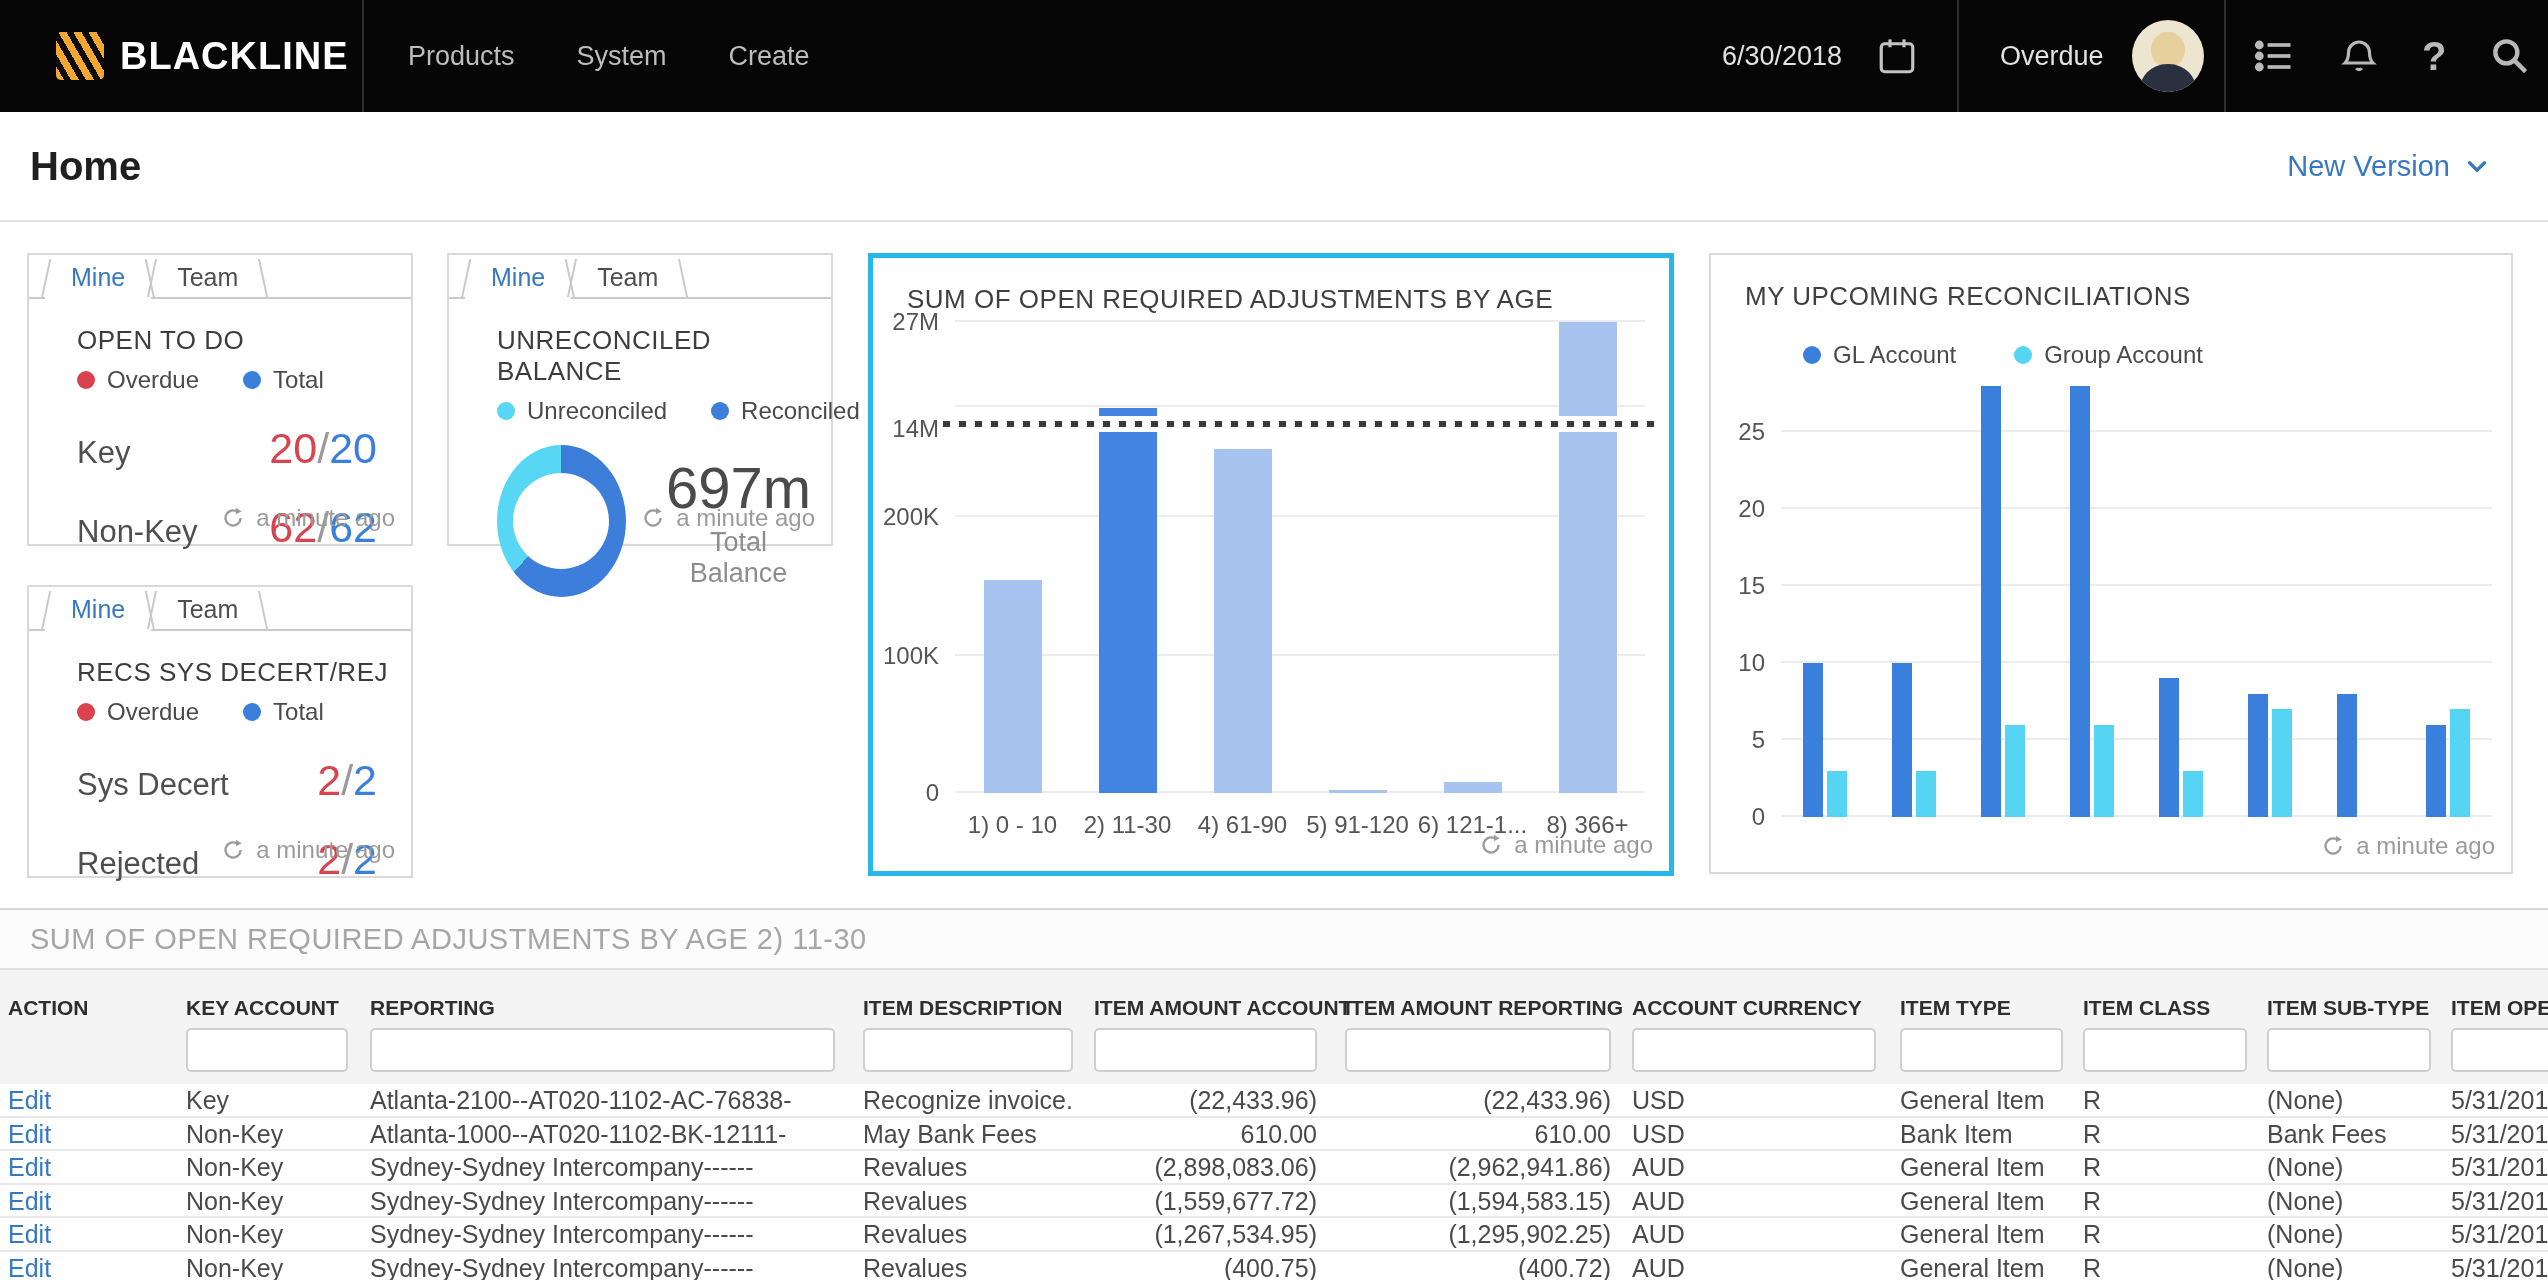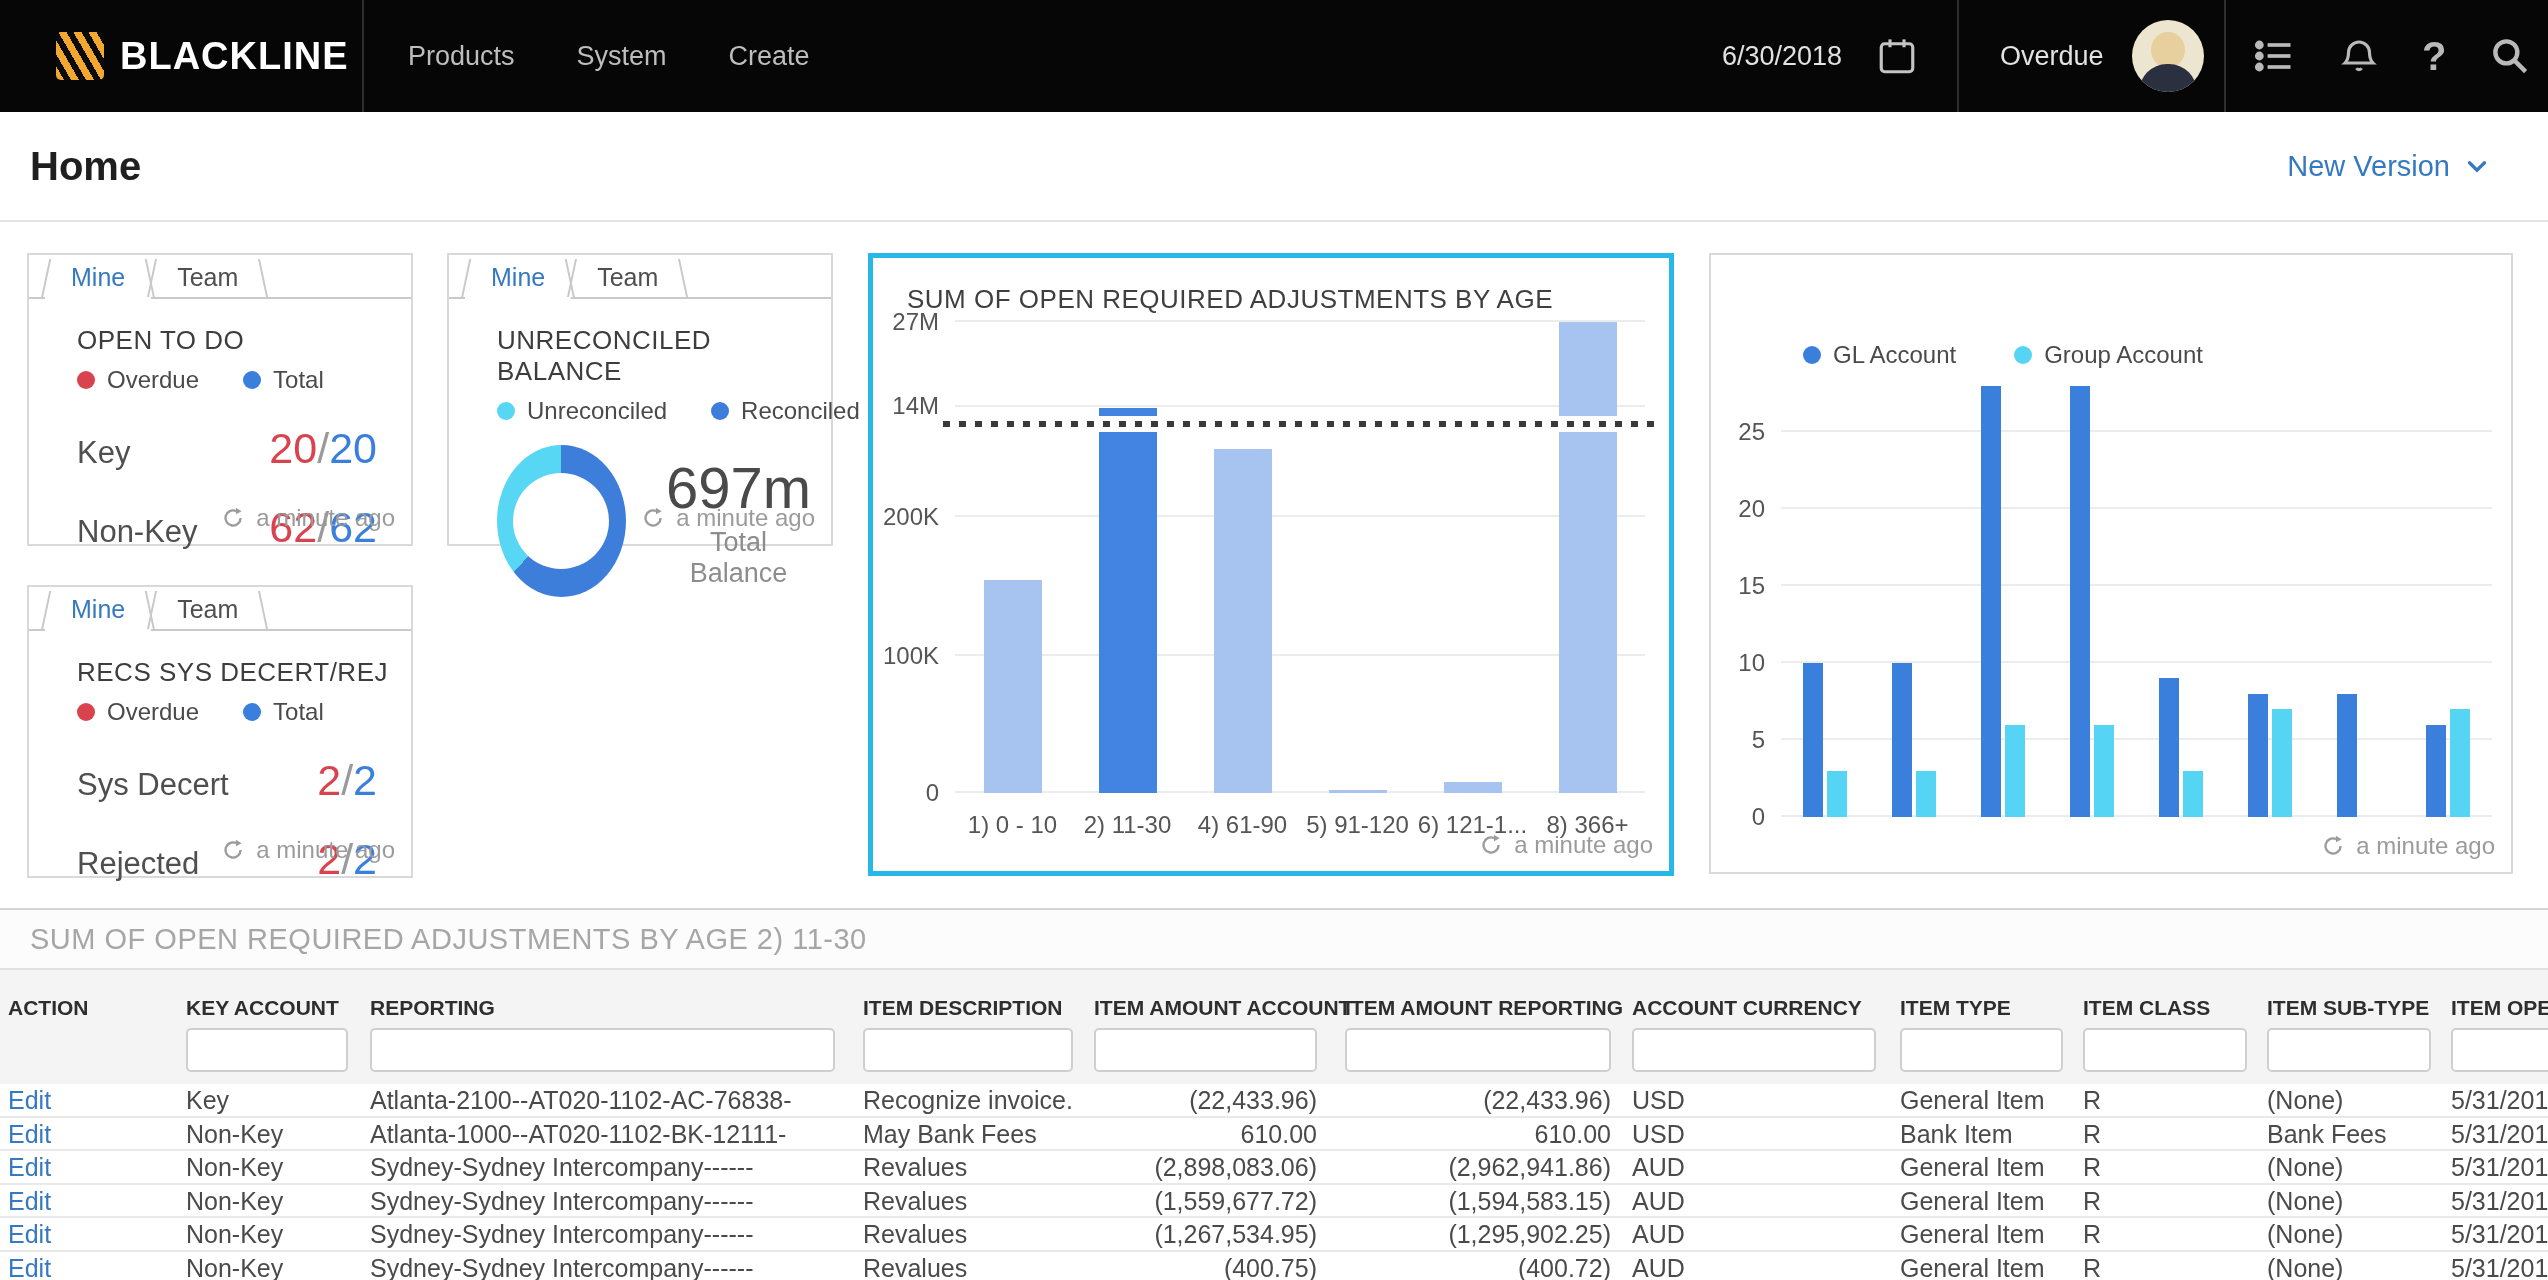--- a/index.html
+++ b/index.html
@@ -285,21 +285,21 @@
   <section class="card" id="chart-adjustments">
     <div class="chart-title">SUM OF OPEN REQUIRED ADJUSTMENTS BY AGE</div>
     <div class="plot" id="adjustments-plot" style="left:82px; top:64px; width:690px; height:471px;">
         <div class="gridline" style="bottom: 0px;"></div>
         <div class="ytick" style="left: -96px; bottom: -14px;">0</div>
         <div class="gridline" style="bottom: 137.061px;"></div>
         <div class="ytick" style="left: -96px; bottom: 123.061px;">100K</div>
         <div class="gridline" style="bottom: 276.006px;"></div>
         <div class="ytick" style="left: -96px; bottom: 262.006px;">200K</div>
         <div class="gridline" style="bottom: 386.22px;"></div>
-        <div class="ytick" style="left: -96px; bottom: 373px; padding-left: 22px;">14M</div>
+        <div class="ytick" style="left: -96px; bottom: 350px; padding-left: 22px;">14M</div>
         <div class="gridline" style="bottom: 471px;"></div>
         <div class="ytick" style="left: -96px; bottom: 457px;">27M</div>
         <div class="dotted-line" style="left: -12px; right: -12px; bottom: 365.793px;"></div>
         <div class="vbar" style="left: 28.5px; width: 58px; bottom: 0px; height: 213.481px; background: rgb(167, 196, 240);"></div>
         <div class="xlabel" style="left: 0px; width: 115px; top: 489px;">1) 0 - 10</div>
         <div class="vbar" style="left: 143.5px; width: 58px; bottom: 0px; height: 360.786px; background: rgb(67, 131, 226);"></div>
         <div class="vbar" style="left: 143.5px; width: 58px; bottom: 376.8px; height: 8.62135px; background: rgb(67, 131, 226);"></div>
         <div class="xlabel" style="left: 115px; width: 115px; top: 489px;">2) 11-30</div>
         <div class="vbar" style="left: 258.5px; width: 58px; bottom: 0px; height: 343.891px; background: rgb(167, 196, 240);"></div>
         <div class="xlabel" style="left: 230px; width: 115px; top: 489px;">4) 61-90</div>
@@ -314,20 +314,21 @@
     <div class="card-footer">
       <svg width="26" height="26" viewBox="0 0 24 24">
           <path d="M19 12a7 7 0 1 1-4.2-6.4" fill="none" stroke="#9b9b9b" stroke-width="2.2"></path>
           <path d="M14.6 2.6 L20 5.8 L14.8 8.6 Z" fill="#9b9b9b"></path>
         </svg>
       <span>a minute ago</span>
     </div>
   </section>
 
   <section class="card" id="chart-upcoming">
+    <div class="chart-title">MY UPCOMING RECONCILIATIONS</div>
     <div class="legend-row" style="position:absolute; left:92px; top:76px; gap:58px;">
         <div class="legend-item">
           <span class="legend-dot" style="background: rgb(59, 127, 221);"></span>
           <span>GL Account</span>
         </div>
         <div class="legend-item">
           <span class="legend-dot" style="background: rgb(85, 212, 244);"></span>
           <span>Group Account</span>
         </div>
       </div>

